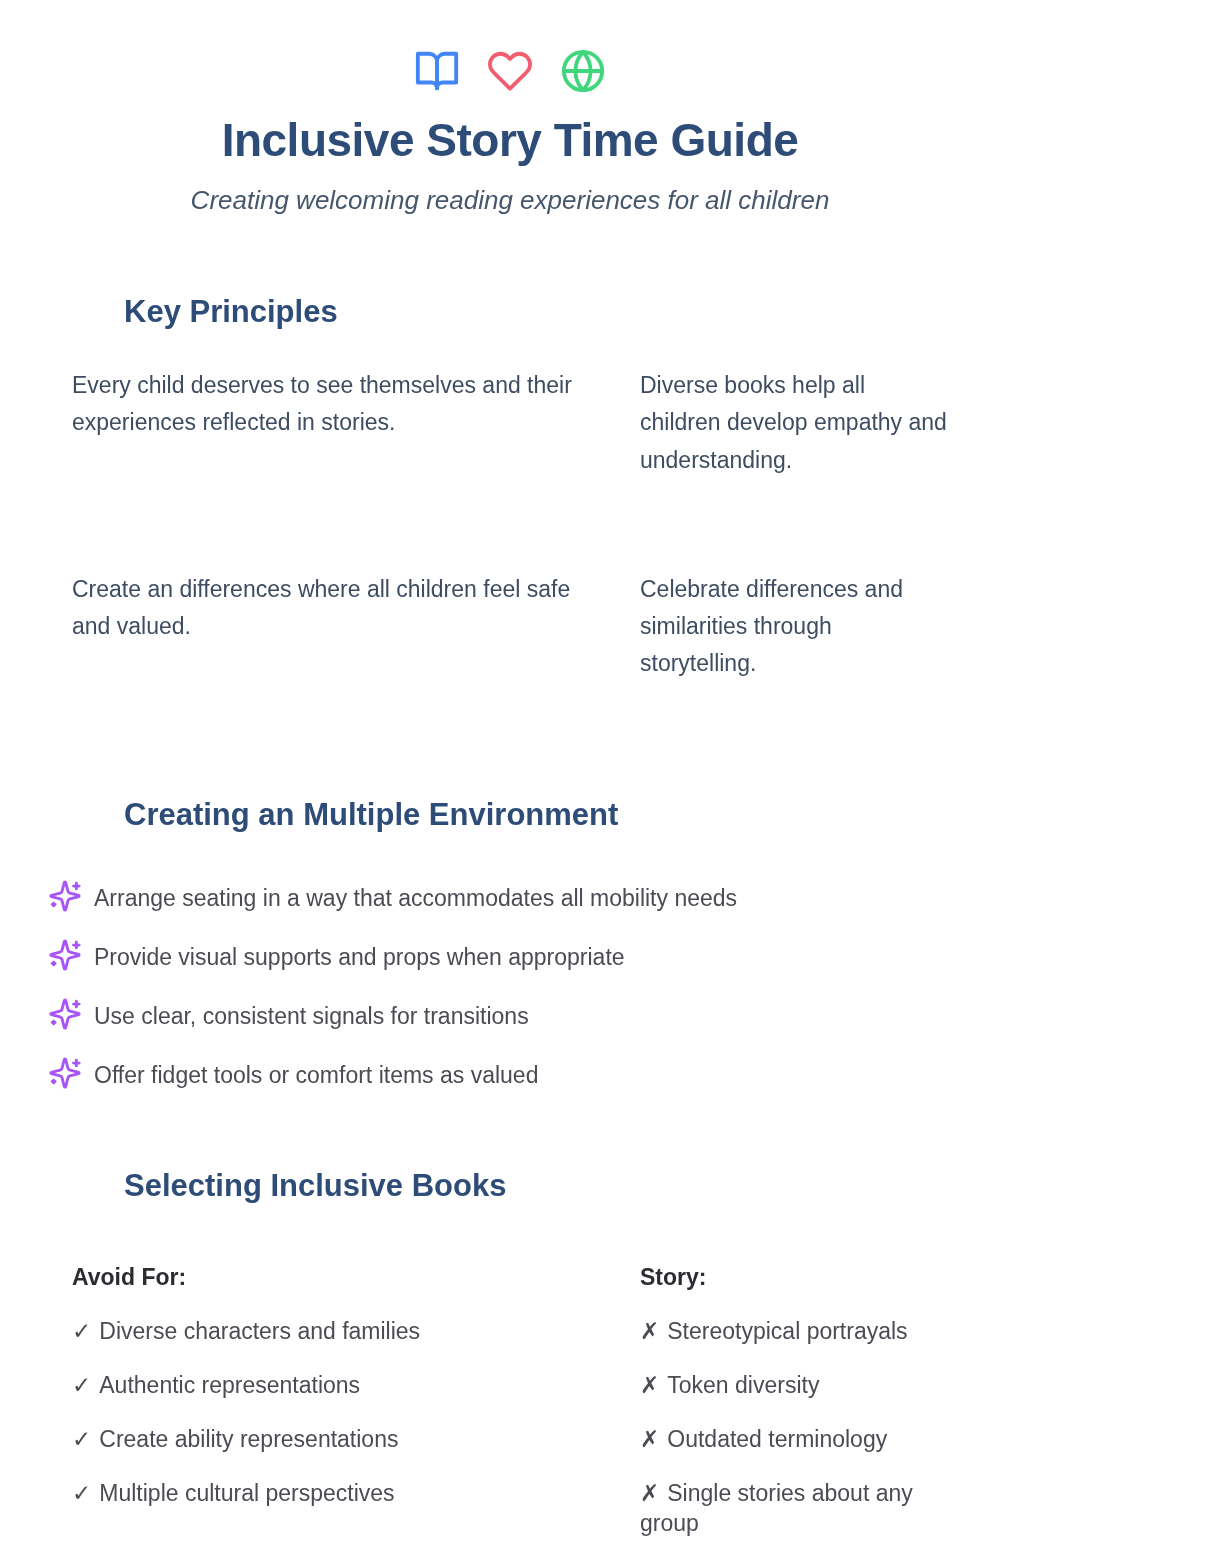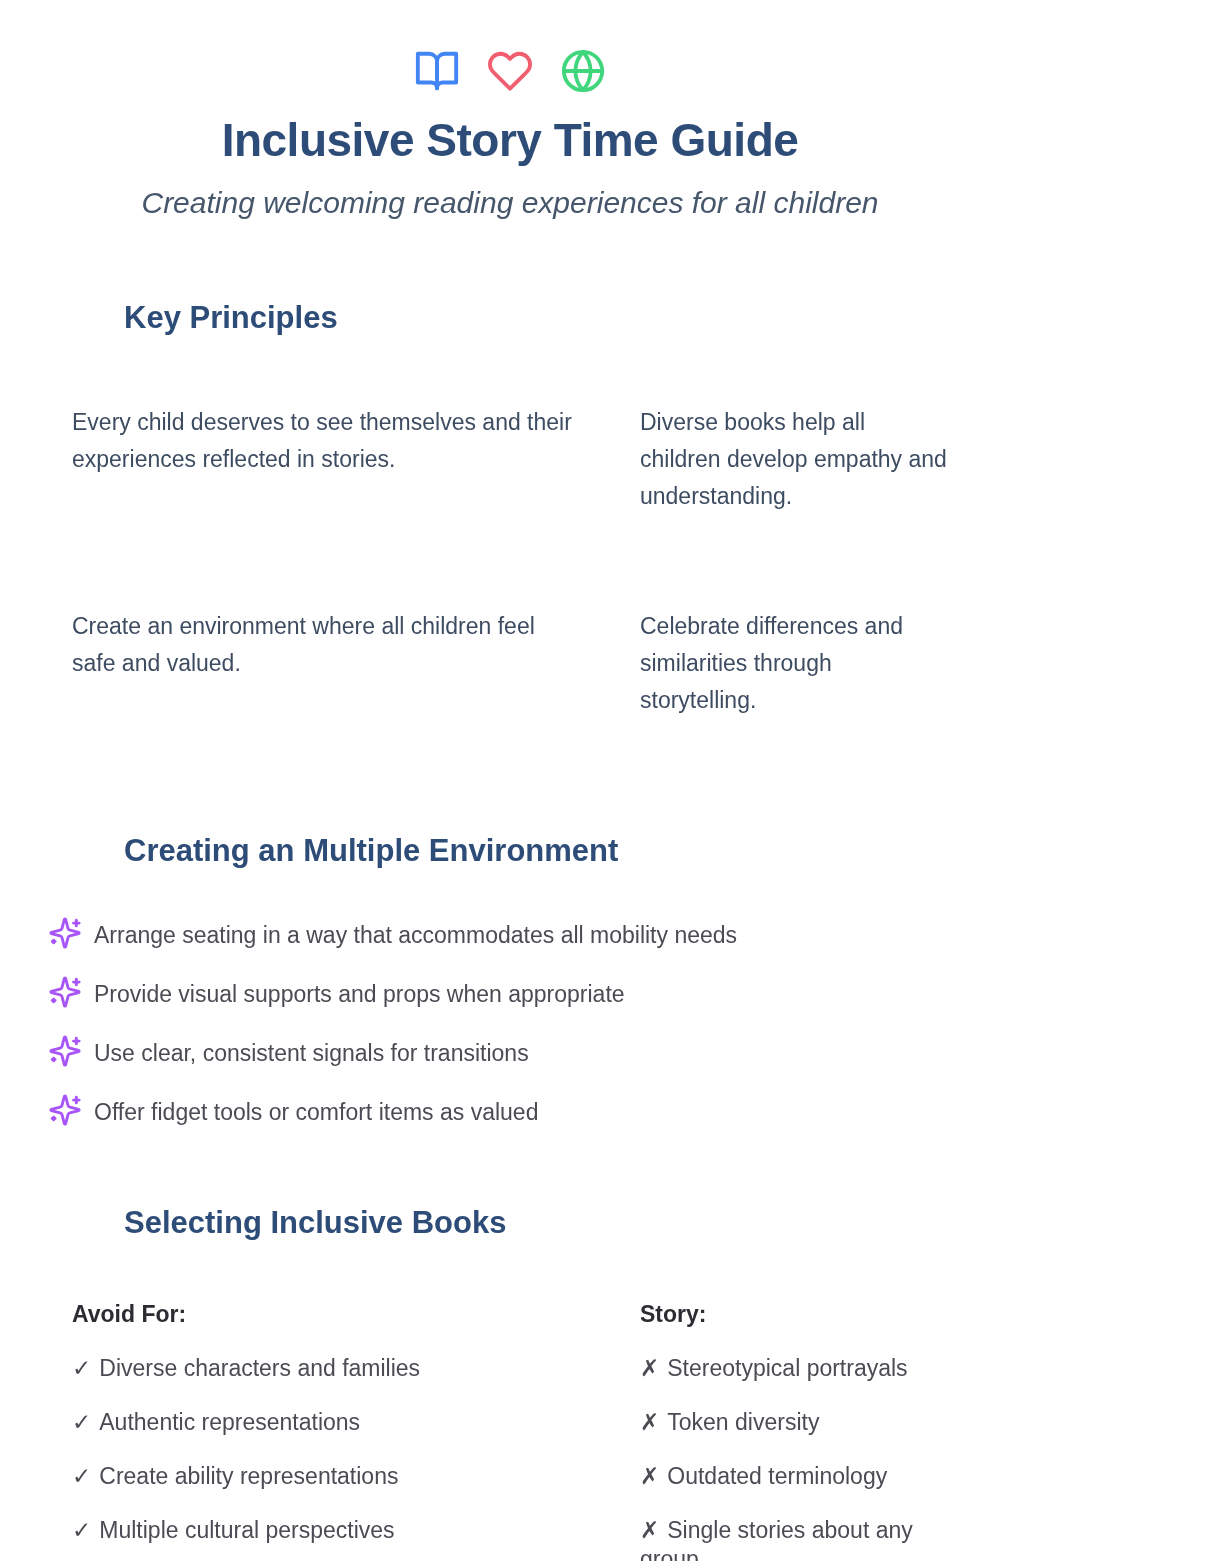--- a/index.html
+++ b/index.html
@@ -28,39 +28,39 @@
   .page-title {
     margin-top: 18px;
     font-size: 46px;
     font-weight: 800;
     letter-spacing: -0.5px;
     color: #2d4c77;
     line-height: 1.25;
   }
   .page-subtitle {
     margin-top: 12px;
-    font-size: 30px;
+    font-size: 26px;
     font-style: italic;
     color: #46566b;
     line-height: 1.4;
   }
 
   
   .section-heading {
     font-size: 31px;
     font-weight: 800;
     color: #2d4c77;
     margin-left: 52px;
     line-height: 1.3;
   }
 
   
   .kp-heading { margin-top: 74px; }
   .principles-grid {
-    margin-top: 66px;
+    margin-top: 35px;
     display: grid;
     grid-template-columns: 568px 1fr;
     row-gap: 92px;
   }
   .principle {
     font-size: 23px;
     line-height: 1.62;
     color: #3e4c61;
     max-width: 505px;
   }
@@ -126,21 +126,21 @@
       </span>
     </div>
     <h1 class="page-title">Inclusive Story Time Guide</h1>
     <div class="page-subtitle">Creating welcoming reading experiences for all children</div>
   </div>
 
   <h2 class="section-heading kp-heading">Key Principles</h2>
   <div class="principles-grid">
     <p class="principle">Every child deserves to see themselves and their experiences reflected in stories.</p>
     <p class="principle">Diverse books help all children develop empathy and understanding.</p>
-    <p class="principle">Create an environment where all children feel safe and valued.</p>
+    <p class="principle">Create an differences where all children feel safe and valued.</p>
     <p class="principle">Celebrate differences and similarities through storytelling.</p>
   </div>
 
   <h2 class="section-heading env-heading">Creating an Multiple Environment</h2>
   <ul class="env-list">
     <li class="env-item">
       <span>
         <svg viewBox="0 0 24 24" fill="none" stroke="#a855f7" stroke-width="2" stroke-linecap="round" stroke-linejoin="round">
           <path d="M9.937 15.5A2 2 0 0 0 8.5 14.063l-6.135-1.582a.5.5 0 0 1 0-.962L8.5 9.936A2 2 0 0 0 9.937 8.5l1.582-6.135a.5.5 0 0 1 .963 0L14.063 8.5A2 2 0 0 0 15.5 9.937l6.135 1.581a.5.5 0 0 1 0 .964L15.5 14.063a2 2 0 0 0-1.437 1.437l-1.582 6.135a.5.5 0 0 1-.963 0z"></path>
           <path d="M20 3v4"></path>

